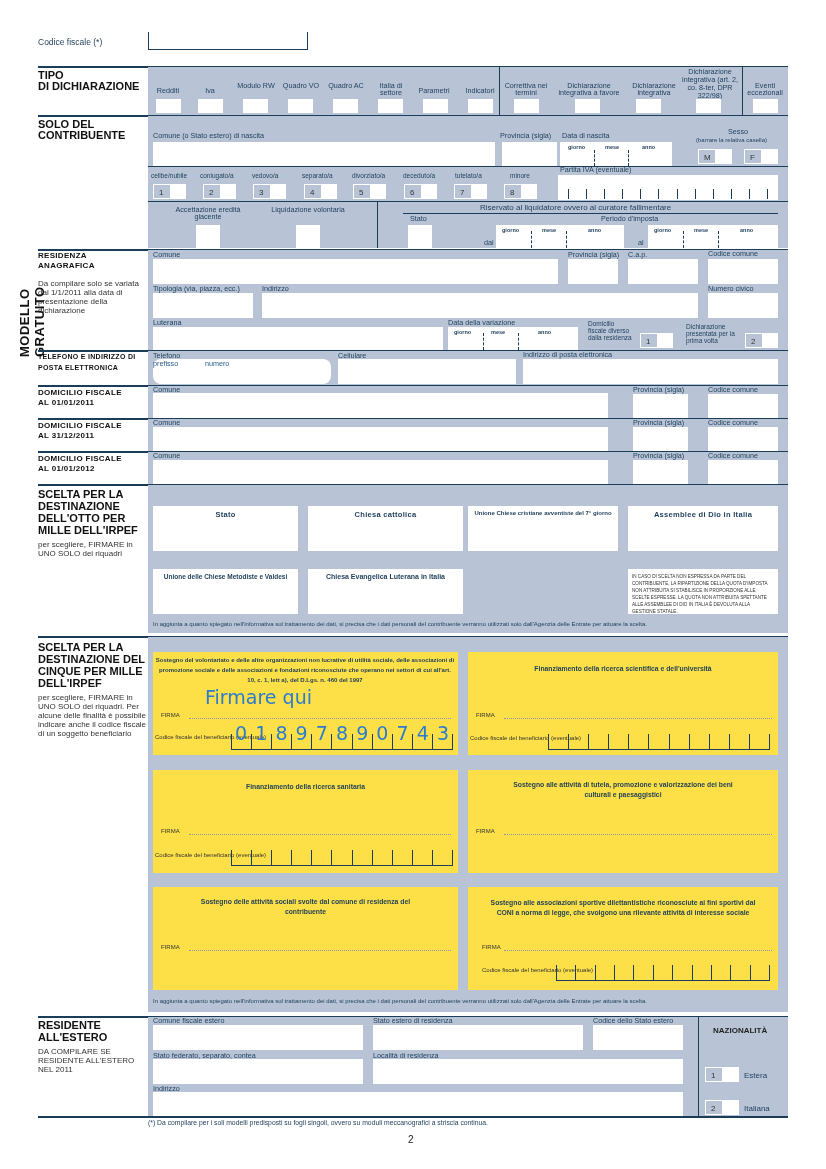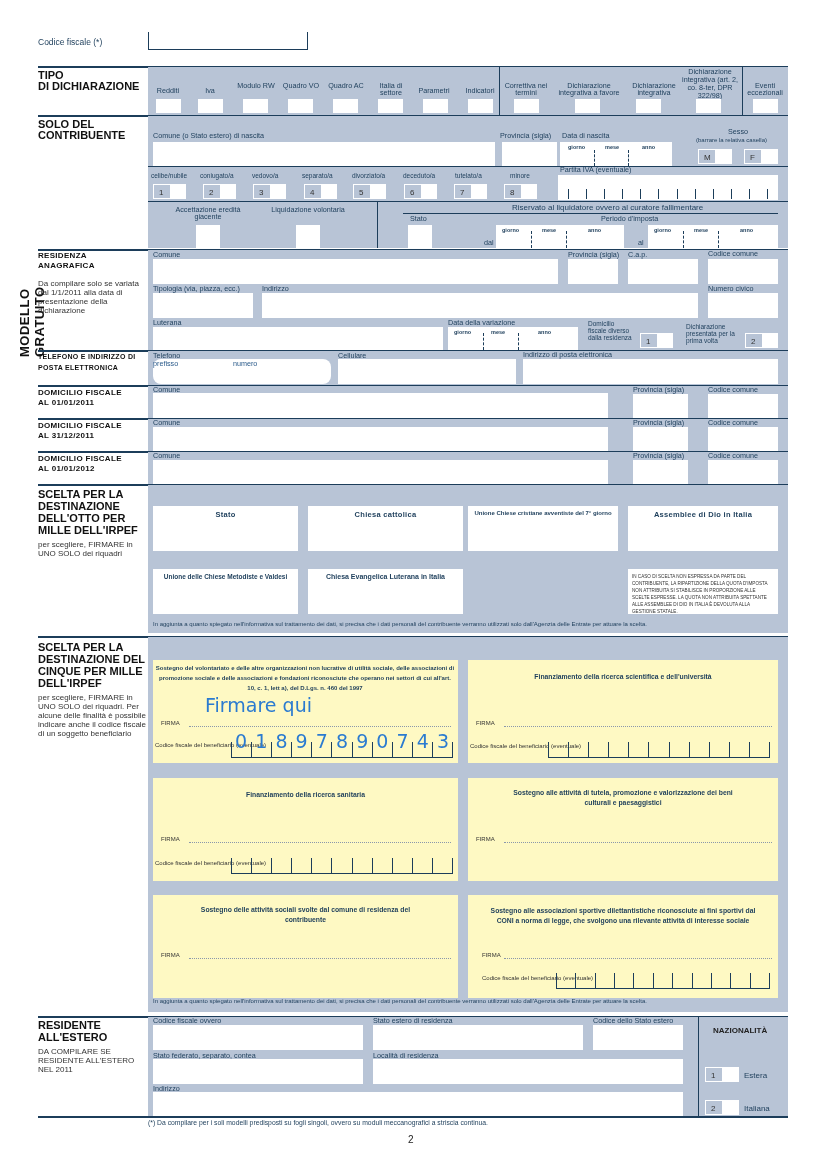--- a/index.html
+++ b/index.html
@@ -1,19 +1,19 @@
 <!DOCTYPE html>
 <html><head>
 <meta charset="utf-8">
 <style>
   * { box-sizing: border-box; margin: 0; padding: 0; }
   body { width: 826px; height: 1169px; background: #fff; font-family: "Liberation Sans", sans-serif; color: #1c3d5a; position: relative; overflow: hidden; }
   .abs { position: absolute; }
   .bg { background: #b8c4d6; }
-  .wbox { background: #fef9c3; position: absolute; margin-top: 8px; }
+  .wbox { background: #fde047; position: absolute; }
   .lbl { position: absolute; font-size: 7.2px; color: #1c3d5a; white-space: nowrap; line-height: 1; }
   .lbl-c { text-align: center; white-space: normal; }
   .sec-title { position: absolute; left: 38px; font-weight: bold; font-size: 11px; line-height: 11px; color: #111; }
   .sec-title-sm { position: absolute; left: 38px; font-weight: bold; font-size: 8px; line-height: 10px; color: #111; letter-spacing: 0.3px; }
   .sec-sub { position: absolute; left: 38px; font-size: 8px; line-height: 9px; color: #333; }
   .hline { position: absolute; height: 1.5px; background: #1c3d5a; }
   .vline { position: absolute; width: 1px; background: #1c3d5a; }
   .numbox { position: absolute; width: 18px; height: 15px; background: #b8c4d6; border: 1px solid #fff; font-size: 8px; color: #333; padding: 3px 0 0 5px; }
   .cellbox { position: absolute; background: #fff; }
   .tiny { position: absolute; font-size: 5.5px; font-weight: bold; color: #1c3d5a; }
@@ -135,21 +135,21 @@
         <span></span>
       </div>
   </div>
 
   <div class="hline" style="left:0;top:85px;width:640px;height:1px;"></div>
   <div class="lbl lbl-c" style="left:20px;top:90px;width:80px;">Accettazione eredità giacente</div>
   <div class="cellbox" style="left:48px;top:109px;width:24px;height:23px;"></div>
   <div class="lbl lbl-c" style="left:120px;top:90px;width:80px;">Liquidazione volontaria</div>
   <div class="cellbox" style="left:148px;top:109px;width:24px;height:23px;"></div>
   <div class="vline" style="left:229px;top:86px;height:46px;"></div>
-  <div class="lbl" style="left:332px;top:88px;font-size:8px;margin-left:32px;">Riservato al liquidatore ovvero al curatore fallimentare</div>
+  <div class="lbl" style="left:332px;top:88px;font-size:8px;">Riservato al liquidatore ovvero al curatore fallimentare</div>
   <div class="hline" style="left:255px;top:97px;width:375px;height:1px;"></div>
   <div class="lbl" style="left:262px;top:99px;">Stato</div>
   <div class="cellbox" style="left:260px;top:109px;width:24px;height:23px;"></div>
   <div class="lbl" style="left:453px;top:99px;">Periodo d'imposta</div>
   <div class="lbl" style="left:336px;top:123px;">dal</div>
   <div class="cellbox" style="left:348px;top:109px;width:128px;height:23px;">
     <div class="tiny" style="left:6px;top:2px;">giorno</div>
     <div class="tiny" style="left:46px;top:2px;">mese</div>
     <div class="tiny" style="left:92px;top:2px;">anno</div>
     <div class="dash" style="left:35px;top:6px;height:17px;"></div>
@@ -202,21 +202,21 @@
   <div class="numbox" style="left:597px;top:83px;">2</div>
   <div class="cellbox" style="left:615px;top:83px;width:15px;height:15px;"></div>
 </div>
 
 <div class="hline" style="left:38px;top:350px;width:750px;"></div>
 <div class="sec-title-sm" style="top:352px;font-size:7px;line-height:10.5px;width:100px;">TELEFONO E INDIRIZZO DI POSTA ELETTRONICA</div>
 <div class="abs bg" style="left:148px;top:351px;width:640px;height:34px;">
   <div class="lbl" style="left:5px;top:1px;">Telefono</div>
   <div class="cellbox" style="left:5px;top:8px;width:178px;height:25px;border-radius:8px;">
     <div class="lbl" style="left:0;top:1px;color:#2a5a8a;">prefisso</div>
-    <div class="lbl" style="left:52px;top:1px;color:#2a5a8a;margin-left:28px;">numero</div>
+    <div class="lbl" style="left:52px;top:1px;color:#2a5a8a;">numero</div>
   </div>
   <div class="lbl" style="left:190px;top:1px;">Cellulare</div>
   <div class="cellbox" style="left:190px;top:8px;width:178px;height:25px;"></div>
   <div class="lbl" style="left:375px;top:0px;">Indirizzo di posta elettronica</div>
   <div class="cellbox" style="left:375px;top:8px;width:255px;height:25px;"></div>
 </div>
 
 <div class="hline" style="left:38px;top:385px;width:750px;"></div>
 <div class="sec-title-sm" style="top:388px;"><span>DOMICILIO FISCALE</span><br><span>AL 01/01/2011</span></div>
 <div class="abs bg" style="left:148px;top:386px;width:640px;height:33px;">
@@ -386,21 +386,21 @@
         <span></span>
     </div>
   </div>
   <div class="lbl" style="left:5px;top:361px;font-size:6px;">In aggiunta a quanto spiegato nell'informativa sul trattamento dei dati, si precisa che i dati personali del contribuente verranno utilizzati solo dall'Agenzia delle Entrate per attuare la scelta.</div>
 </div>
 
 <div class="hline" style="left:38px;top:1016px;width:750px;"></div>
 <div class="sec-title" style="top:1019px;line-height:12px;"><span>RESIDENTE</span><br><span>ALL'ESTERO</span></div>
 <div class="sec-sub" style="top:1047px;width:100px;">DA COMPILARE SE RESIDENTE ALL'ESTERO NEL 2011</div>
 <div class="abs bg" style="left:148px;top:1017px;width:640px;height:99px;">
-  <div class="lbl" style="left:5px;top:0px;">Codice fiscale ovvero</div>
+  <div class="lbl" style="left:5px;top:0px;">Comune fiscale estero</div>
   <div class="cellbox" style="left:5px;top:8px;width:210px;height:25px;"></div>
   <div class="lbl" style="left:225px;top:0px;">Stato estero di residenza</div>
   <div class="cellbox" style="left:225px;top:8px;width:210px;height:25px;"></div>
   <div class="lbl" style="left:445px;top:0px;">Codice dello Stato estero</div>
   <div class="cellbox" style="left:445px;top:8px;width:90px;height:25px;"></div>
   <div class="lbl" style="left:5px;top:35px;">Stato federato, separato, contea</div>
   <div class="cellbox" style="left:5px;top:42px;width:210px;height:25px;"></div>
   <div class="lbl" style="left:225px;top:35px;">Località di residenza</div>
   <div class="cellbox" style="left:225px;top:42px;width:310px;height:25px;"></div>
   <div class="lbl" style="left:5px;top:68px;">Indirizzo</div>

